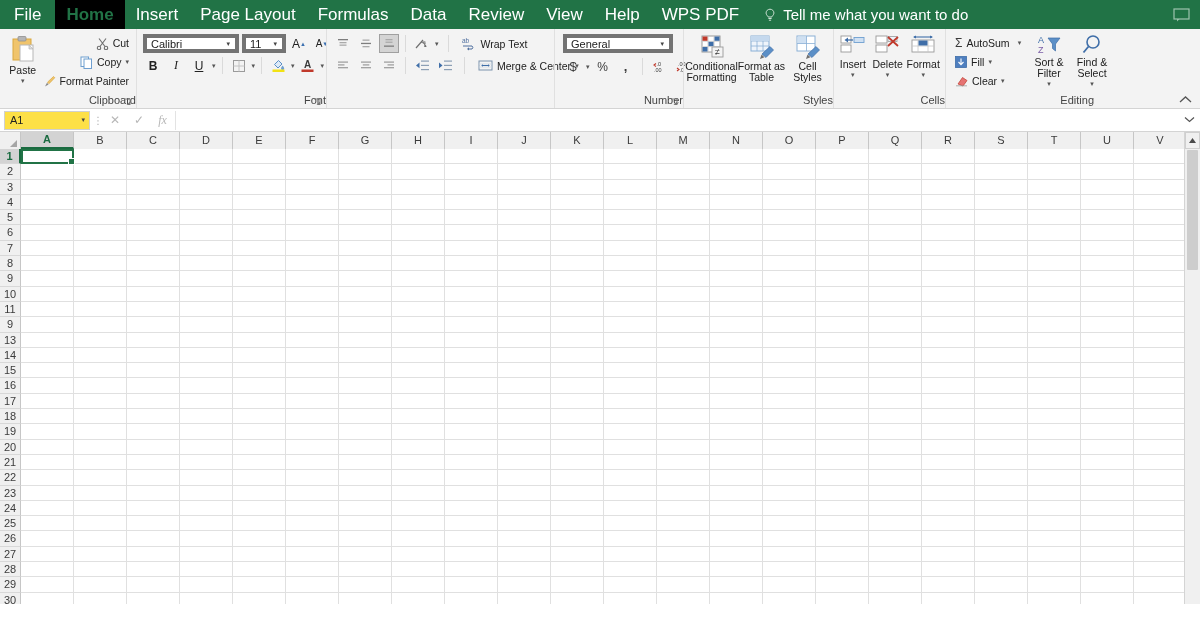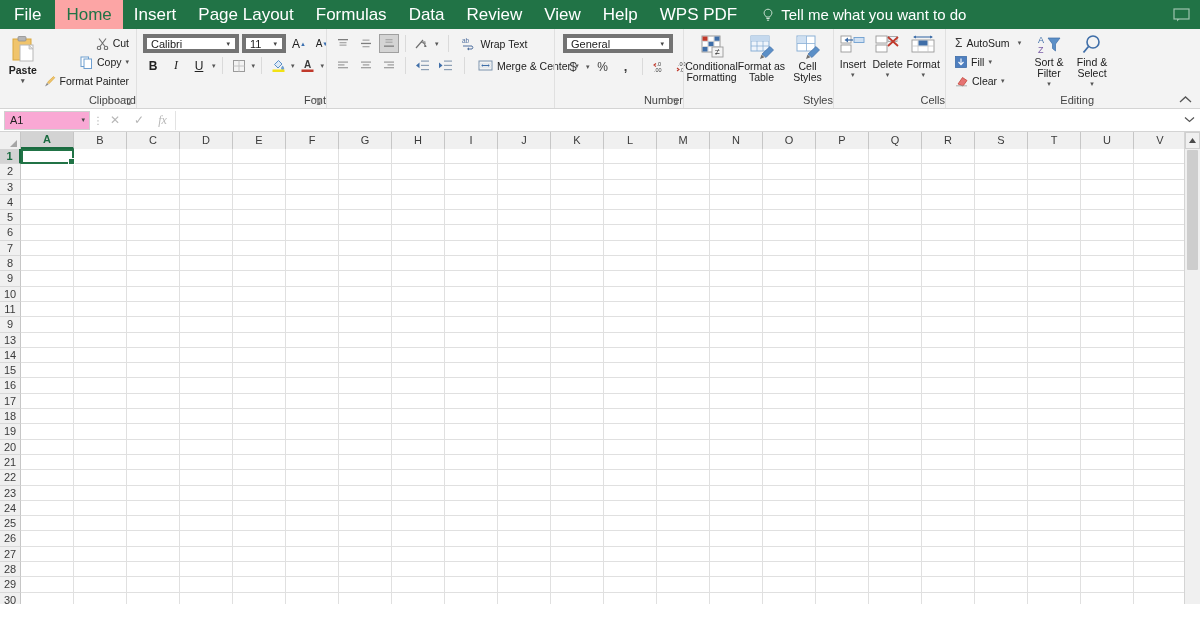--- a/index.html
+++ b/index.html
@@ -24,23 +24,23 @@
   .tab {
     display: flex; align-items: center;
     padding: 0 11px;
     color: #ffffff;
     font-size: 17px;
     cursor: default;
     white-space: nowrap;
   }
   .tab.file { padding: 0 14px; }
   .tab.active {
-    background: #fca5a5;
+    background: #000000;
     color: #217346;
-    font-weight: normal;
+    font-weight: bold;
   }
   .tellme {
     display: flex; align-items: center; gap: 7px;
     padding: 0 10px 0 14px;
     color: #ffffff; font-size: 15px;
   }
   .bulb { display:block; }
   .presence {
     position: absolute; right: 10px; top: 0; bottom: 0;
     display: flex; align-items: center;
@@ -116,21 +116,21 @@
   
   .formulabar {
     height: 23px;
     background: #ffffff;
     border-bottom: 1px solid #d4d4d4;
     display: flex; align-items: center;
     padding: 0 2px;
   }
   .namebox {
     width: 86px; height: 19px; margin-left: 2px;
-    border: 1px solid #d0d0d0; background:#f9a8d4;
+    border: 1px solid #d0d0d0; background:#fde047;
     display: flex; align-items: center;
     font-size: 11px; padding-left: 5px;
   }
   .namebox .nb-caret { margin-left:auto; font-size: 7px; color:#444; padding-right:4px;}
   .fb-dots { width: 16px; text-align:center; color:#b0b0b0; font-size:10px; letter-spacing:0; }
   .fb-icons { display:flex; align-items:center; gap: 14px; padding: 0 8px 0 4px;}
   .fb-icons span { color:#b7b7b7; font-size: 12px; }
   .fx { font-family: "Liberation Serif", serif; font-style: italic; color:#555; font-size:12px;}
   .fb-input {
     flex: 1; height: 19px; border: none; outline: none;
@@ -257,21 +257,21 @@
       <rect x="1" y="1" width="15" height="10" fill="none" stroke="#9dc4ae" stroke-width="1.2"></rect>
       <path d="M4 11 L4 13.5 L6.5 11 Z" fill="#9dc4ae"></path>
     </svg>
   </div>
 </div>
 
 <div class="ribbon">
 
   <div class="group" style="width:136px;">
     <div class="group-body" style="padding-left:6px;">
-      <div class="big-btn" style="width:44px;font-weight:bold;">
+      <div class="big-btn" style="width:44px;">
         <svg width="30" height="30" viewBox="0 0 30 30">
           <rect x="5" y="5" width="18" height="21" fill="#f0c46c" stroke="#d9a73f" stroke-width="1"></rect>
           <rect x="10" y="2.5" width="8" height="4.5" rx="1" fill="#b5b5b5" stroke="#8f8f8f" stroke-width=".8"></rect>
           <rect x="12" y="11" width="13" height="16" fill="#ffffff" stroke="#b7b7b7" stroke-width="1"></rect>
           <path d="M21 11 L25 15 L21 15 Z" fill="#dcdcdc" stroke="#b7b7b7" stroke-width=".7"></path>
         </svg>
         <div class="lbl">Paste</div>
         <div class="caret-dn">▾</div>
       </div>
       <div style="display:flex;flex-direction:column;padding-top:2px;gap:1px;align-items:flex-end;">

